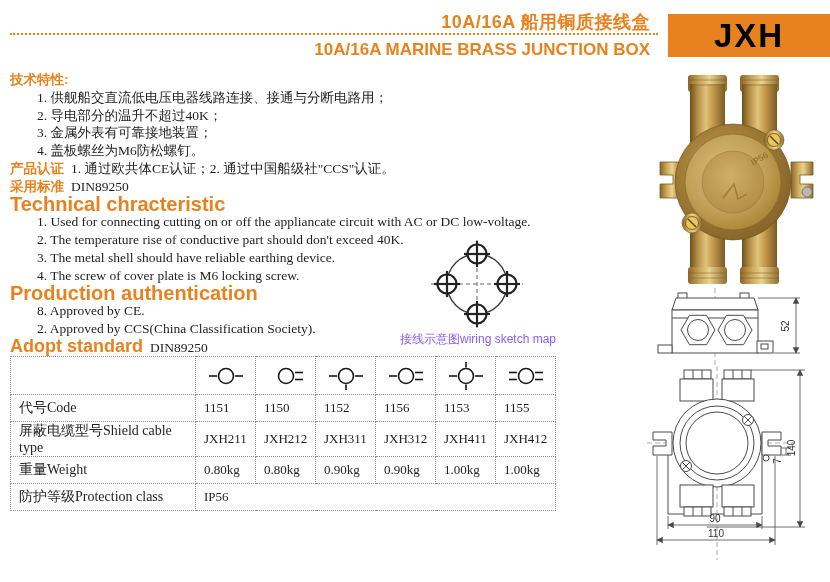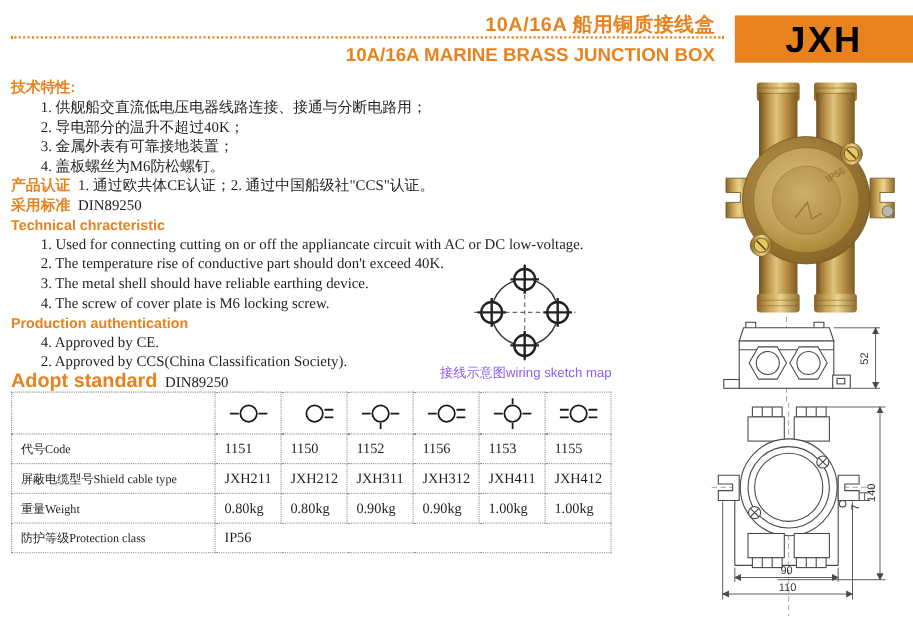--- a/index.html
+++ b/index.html
@@ -12,34 +12,34 @@
   .title-zh { position:absolute; top:10px; right:180px; font:bold 18px "Liberation Sans","DejaVu Sans",sans-serif; color:var(--accent); letter-spacing:.5px; }
   .dotted-rule { position:absolute; top:33px; left:10px; width:648px; border-top:2px dotted var(--accent); }
   .title-en { position:absolute; top:40px; right:180px; font:bold 17px "Liberation Sans","DejaVu Sans",sans-serif; color:var(--accent); }
   .badge { position:absolute; left:668px; top:14px; width:162px; height:43px; background:var(--accent);
            display:flex; align-items:center; justify-content:center;
            font:bold 33px "Liberation Sans","DejaVu Sans",sans-serif; color:#000000; letter-spacing:2px; }
 
   
   .textcol { position:absolute; left:10px; top:71px; width:575px; font-size:13.5px; line-height:17.8px; }
   .h-zh { font-family:"Liberation Sans","DejaVu Sans",sans-serif; font-weight:bold; color:var(--accent); font-size:13.5px; }
-  .h-en { font-family:"Liberation Sans","DejaVu Sans",sans-serif; font-weight:bold; color:var(--accent); font-size:13px; }
+  .h-en { font-family:"Liberation Sans","DejaVu Sans",sans-serif; font-weight:bold; color:var(--accent); font-size:20px; }
   .item { padding-left:27px; }
   .lab  { font-family:"Liberation Sans","DejaVu Sans",sans-serif; font-weight:bold; color:var(--accent); margin-right:7px; }
   .lab-en { font-size:18px; }
 
   
   .wiring { position:absolute; left:420px; top:238px; }
   .wiring-caption { position:absolute; left:400px; top:331px; font:12px "Liberation Sans","DejaVu Sans",sans-serif; color:#8b5cf6; }
 
   
   table.spec { position:absolute; left:10px; top:356px; width:546px; border-collapse:collapse; table-layout:fixed; font-size:13px; }
   table.spec td { border:1px dotted #8f8f8f; vertical-align:middle; height:27px; padding:0 0 0 8px; }
   table.spec tr.symrow td { height:38px; text-align:center; padding:0; }
-  table.spec td.lbl { width:185px; font-size:11px; }
+  table.spec td.lbl { width:185px; font-size:14px; }
   table.spec td.c { width:60px; }
 
   
   .photo  { position:absolute; left:655px; top:70px; }
   .sview  { position:absolute; left:648px; top:288px; }
   .fview  { position:absolute; left:645px; top:366px; }
   svg text.dim { font:10px "Liberation Sans","DejaVu Sans",sans-serif; fill:#333; }
 </style>
 </head>
 <body>
@@ -62,21 +62,21 @@
     </div>
     <div>
       <span class="lab">采用标准</span><span>DIN89250</span>
     </div>
     <div class="h-en">Technical chracteristic</div>
     <div class="item">1. Used for connecting cutting on or off the appliancate circuit with AC or DC low-voltage.</div>
     <div class="item">2. The temperature rise of conductive part should don't exceed 40K.</div>
     <div class="item">3. The metal shell should have reliable earthing device.</div>
     <div class="item">4. The screw of cover plate is M6 locking screw.</div>
     <div class="h-en">Production authentication</div>
-    <div class="item">4. Approved by CE.</div>
+    <div class="item">8. Approved by CE.</div>
     <div class="item">2. Approved by CCS(China Classification Society).</div>
     <div>
       <span class="lab lab-en">Adopt standard</span><span>DIN89250</span>
     </div>
   </div>
 
   <svg class="wiring" width="115" height="95" viewBox="0 0 115 95">
     <line x1="57" y1="2" x2="57" y2="91" stroke="#666" stroke-width="1" stroke-dasharray="4,3"></line>
     <line x1="11" y1="46" x2="103" y2="46" stroke="#666" stroke-width="1" stroke-dasharray="4,3"></line>
     <circle cx="57" cy="46" r="30" fill="none" stroke="#3a3a3a" stroke-width="1.4"></circle>

